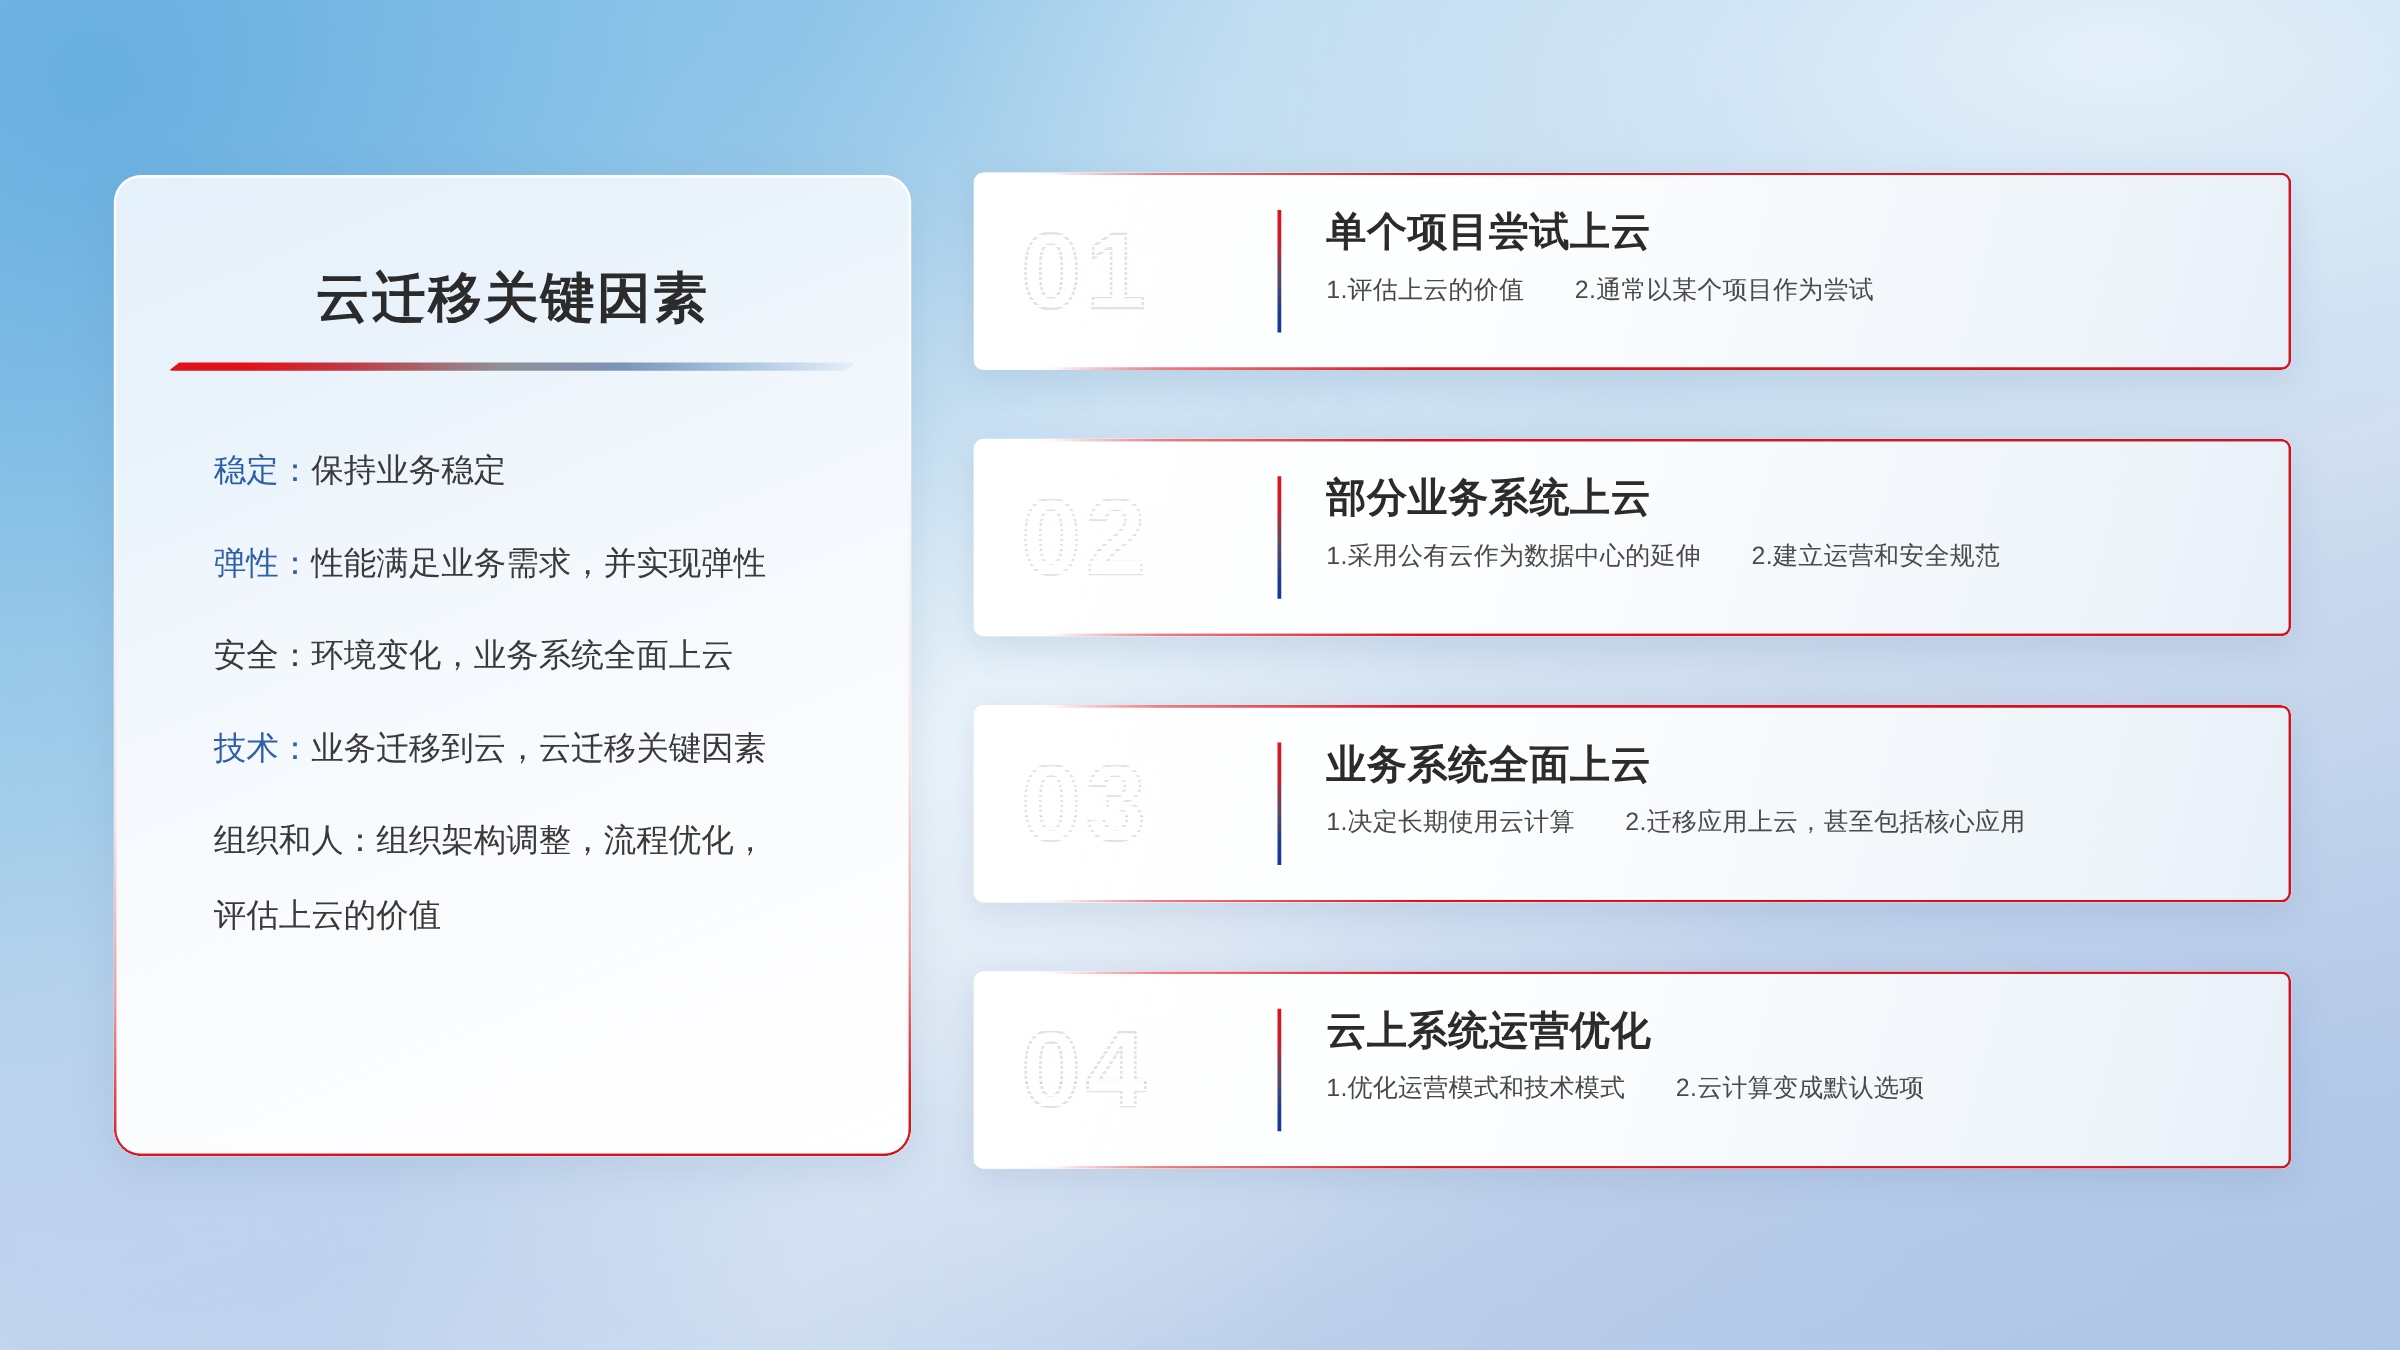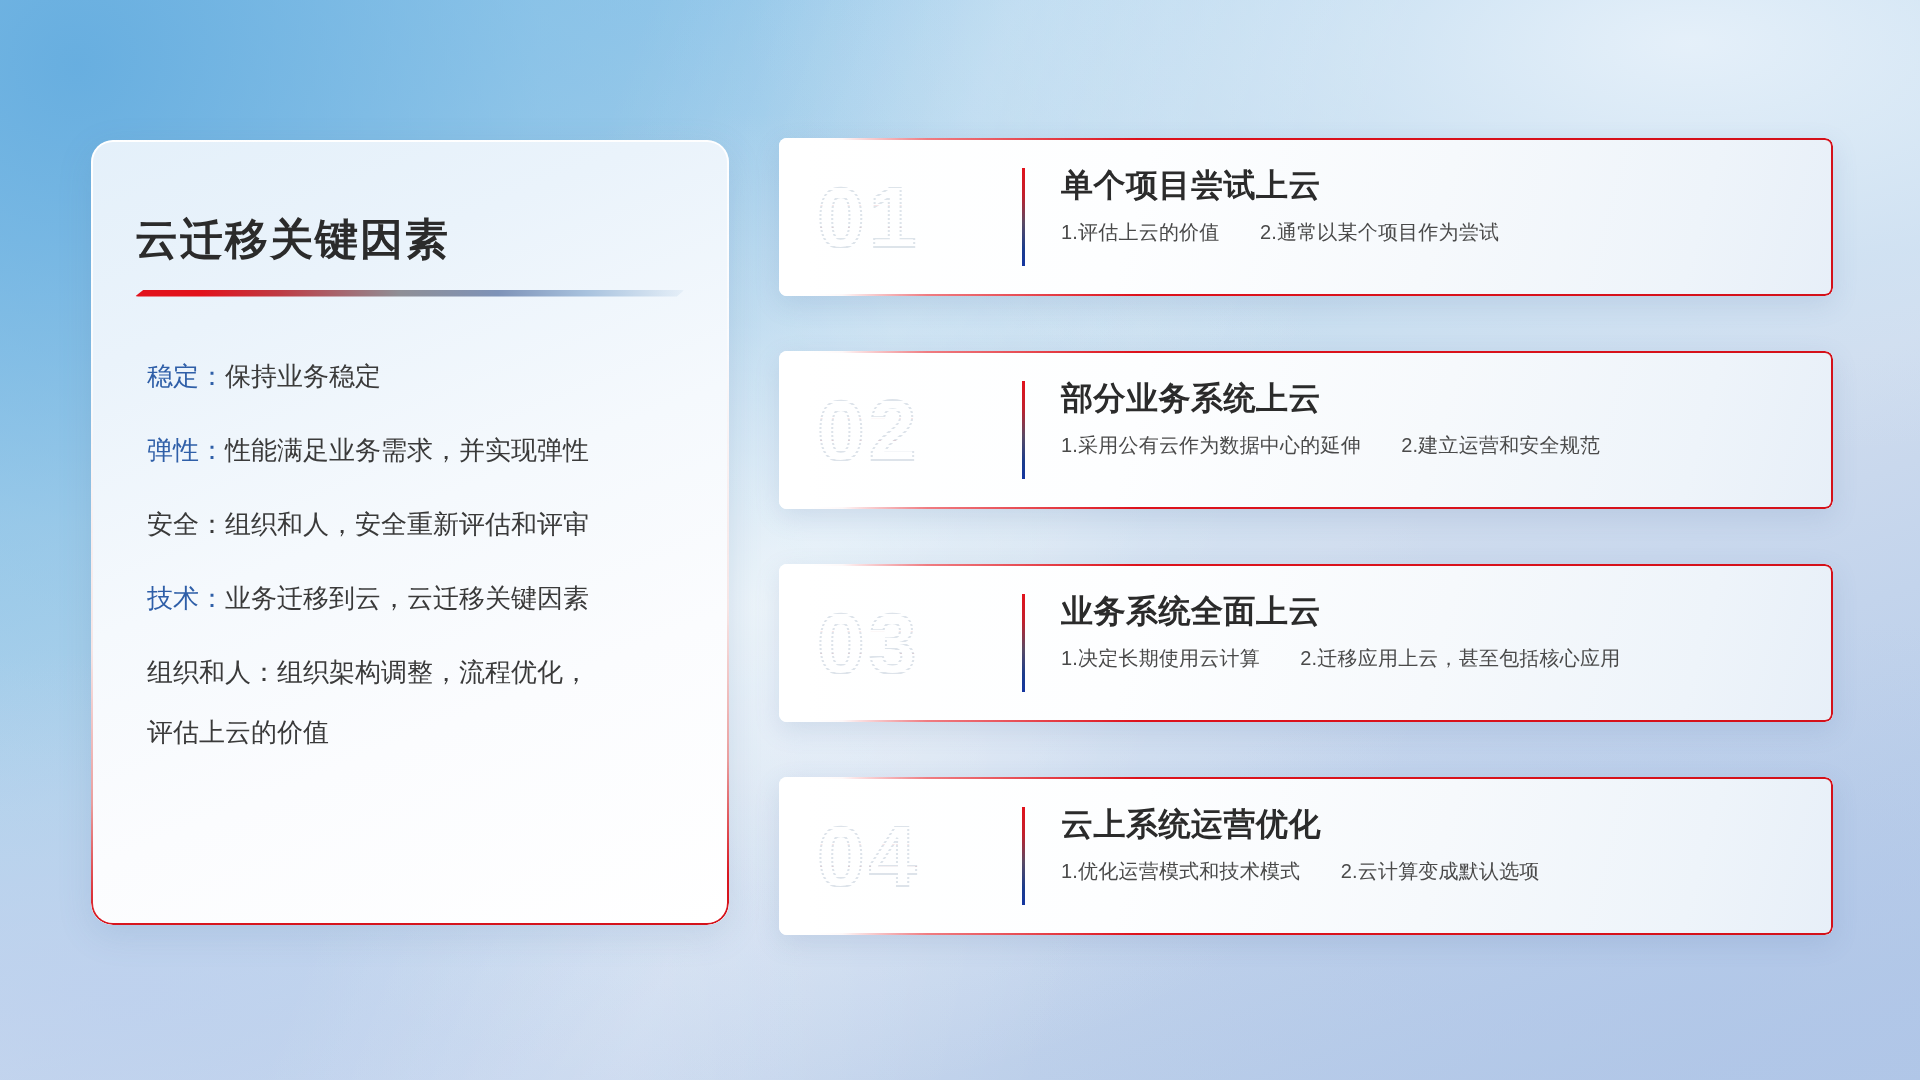--- a/index.html
+++ b/index.html
@@ -56,32 +56,32 @@
       rgba(246,226,226,.9) 62%, rgba(232,150,150,.92) 80%,
       #d8161f 94%, #d4121b 100%);
     -webkit-mask:linear-gradient(#000 0 0) content-box, linear-gradient(#000 0 0);
     -webkit-mask-composite:xor; mask-composite:exclude;
     pointer-events:none;
   }
   #left-inner { position:relative; z-index:1; padding:52px 44px 0 44px; }
 
   #panel-title {
     font-size:43px; font-weight:700; color:#2b2b2b; letter-spacing:2px;
-    text-align:left; line-height:1.2; margin-top:22px;
+    text-align:center; line-height:1.2; margin-top:22px;
   }
   #title-rule {
     margin:24px auto 0; width:100%; height:7px; border-radius:4px;
     background:linear-gradient(90deg,#e2121c 0%, #e2121c 12%, #bf3a43 26%, #8f8f96 48%, #7e93b8 66%, #a8c2de 82%, rgba(200,220,238,.25) 100%);
     clip-path:polygon(1.6% 0, 100% 0, 98.5% 100%, 0% 100%);
   }
 
   #factor-list { margin-top:66px; padding-left:12px; }
   .factor-row {
     font-size:26px; line-height:1.0; color:#3a3a3a;
-    margin-bottom:48px; white-space:nowrap;
+    margin-bottom:48px; white-space:nowrap;margin-left:24px;
   }
   .factor-row:last-child { margin-bottom:0; }
   .factor-label { font-weight:400; }
   .factor-label.accent { color:#2f5fa8; }
   .factor-label.plain { color:#3a3a3a; }
   .factor-text { color:#3a3a3a; }
   .factor-cont { margin-top:-14px; }
 
   
   #steps { position:absolute; left:779px; top:138px; width:1054px; }
@@ -160,21 +160,21 @@
 
 <div id="stage">
 
   <section id="left-card">
     <div id="left-inner">
       <h1 id="panel-title">云迁移关键因素</h1>
       <div id="title-rule"></div>
       <div id="factor-list">
           <div class="factor-row"><span class="factor-label accent">稳定：</span><span class="factor-text">保持业务稳定</span></div>
           <div class="factor-row"><span class="factor-label accent">弹性：</span><span class="factor-text">性能满足业务需求，并实现弹性</span></div>
-          <div class="factor-row"><span class="factor-label plain">安全：</span><span class="factor-text">组织和人，安全重新评估和评审</span></div>
+          <div class="factor-row"><span class="factor-label plain">安全：</span><span class="factor-text">环境变化，业务系统全面上云</span></div>
           <div class="factor-row"><span class="factor-label accent">技术：</span><span class="factor-text">业务迁移到云，云迁移关键因素</span></div>
           <div class="factor-row"><span class="factor-label plain">组织和人：</span><span class="factor-text">组织架构调整，流程优化，</span></div>
           <div class="factor-row factor-cont">评估上云的价值</div>
         </div>
     </div>
   </section>
 
   <section id="steps">
       <article class="step-card">
         <div class="step-num">01</div>

